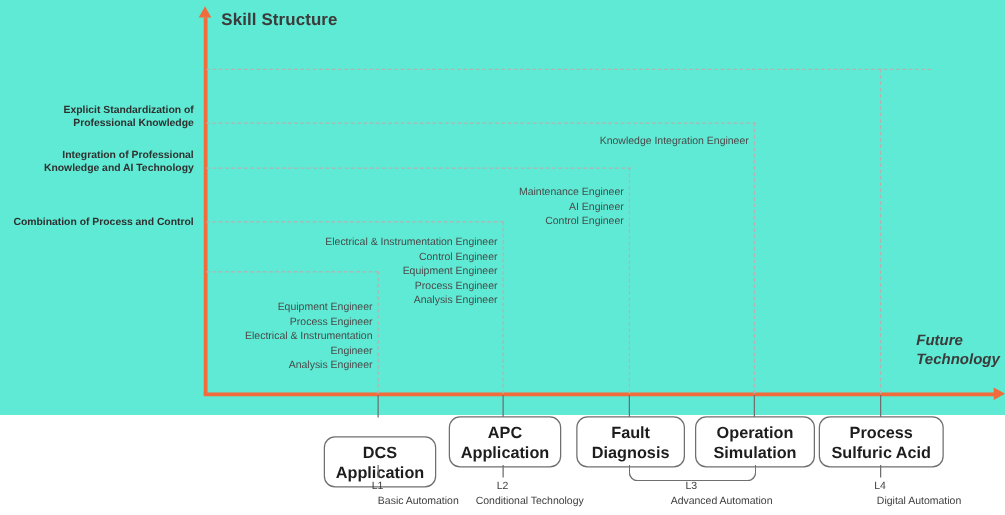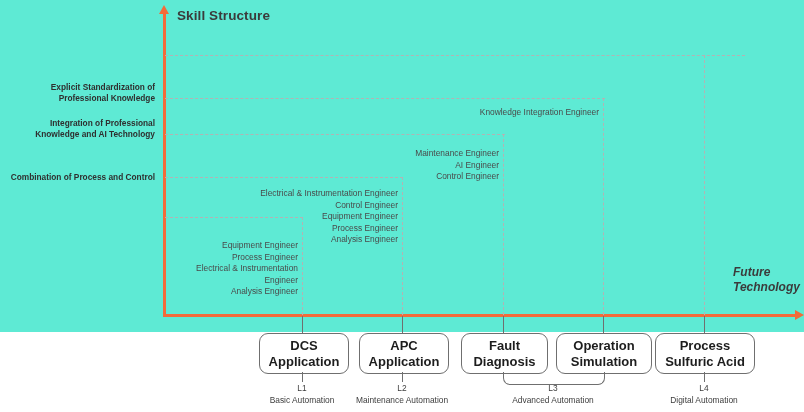--- a/index.html
+++ b/index.html
@@ -20,21 +20,21 @@
 
   .roles{position:absolute;font-size:8.4px;color:#4a4a4a;line-height:11.6px;text-align:right;white-space:pre-line;}
 
   .node{position:absolute;border:1.4px solid #6f6f6f;border-radius:9px;background:#fff;
         display:flex;align-items:center;justify-content:center;text-align:center;
         font-size:13px;font-weight:bold;color:#1d1d1d;line-height:15.5px;}
   .stem{position:absolute;width:0;border-left:1.4px solid #6f6f6f;}
 
   .lvl{position:absolute;text-align:center;font-size:8.4px;color:#3d3d3d;line-height:12px;}
   .lvl .code{display:block;}
-  .lvl .desc{display:block;}
+  .lvl .desc{display:block;text-align:right;}
 
   .bracket{position:absolute;border:1.4px solid #6f6f6f;border-top:none;border-radius:0 0 7px 7px;height:12px;}
 </style>
 </head>
 <body>
 
 <div id="stage">
 
   <div class="axis-line" style="left:163px;top:14px;width:2.5px;height:302px;"></div>
   <div class="arrow-up" style="left:159px;top:5px;"></div>
@@ -81,21 +81,21 @@
 AI Engineer
 Control Engineer</div>
   <div class="roles" style="left:420px;top:107px;width:179px;">Knowledge Integration Engineer</div>
 
   <div class="stem" style="left:302px;top:316px;height:18px;"></div>
   <div class="stem" style="left:402px;top:316px;height:18px;"></div>
   <div class="stem" style="left:503px;top:316px;height:18px;"></div>
   <div class="stem" style="left:603px;top:316px;height:18px;"></div>
   <div class="stem" style="left:704px;top:316px;height:18px;"></div>
 
-  <div class="node" style="left:259px;top:333px;width:88px;height:39px;">
+  <div class="node" style="left:259px;top:349px;width:88px;height:39px;">
     <div>
       <span>DCS</span><br>
       <span>Application</span>
     </div>
   </div>
 
   <div class="node" style="left:359px;top:333px;width:88px;height:39px;">
     <div>
       <span>APC</span><br>
       <span>Application</span>
@@ -127,21 +127,21 @@
   <div class="stem" style="left:402px;top:372px;height:10px;"></div>
   <div class="bracket" style="left:503px;top:372px;width:100px;"></div>
   <div class="stem" style="left:704px;top:372px;height:10px;"></div>
 
   <div class="lvl" style="left:237px;top:382px;width:130px;">
     <span class="code">L1</span>
     <span class="desc">Basic Automation</span>
   </div>
   <div class="lvl" style="left:337px;top:382px;width:130px;">
     <span class="code">L2</span>
-    <span class="desc">Maintenance Automation</span>
+    <span class="desc">Conditional Technology</span>
   </div>
   <div class="lvl" style="left:488px;top:382px;width:130px;">
     <span class="code">L3</span>
     <span class="desc">Advanced Automation</span>
   </div>
   <div class="lvl" style="left:639px;top:382px;width:130px;">
     <span class="code">L4</span>
     <span class="desc">Digital Automation</span>
   </div>
 

